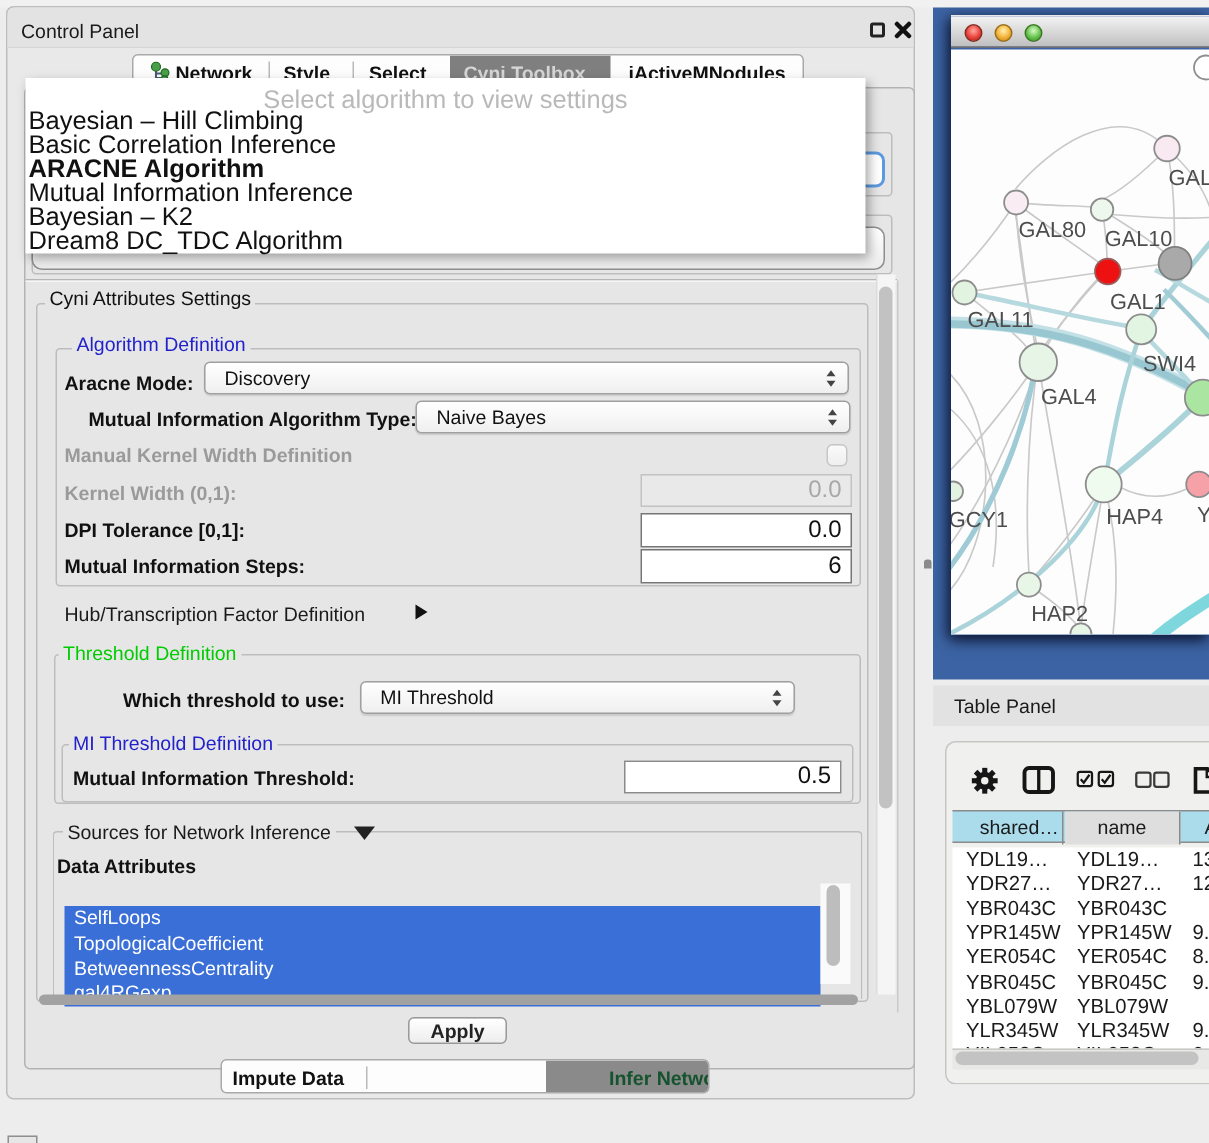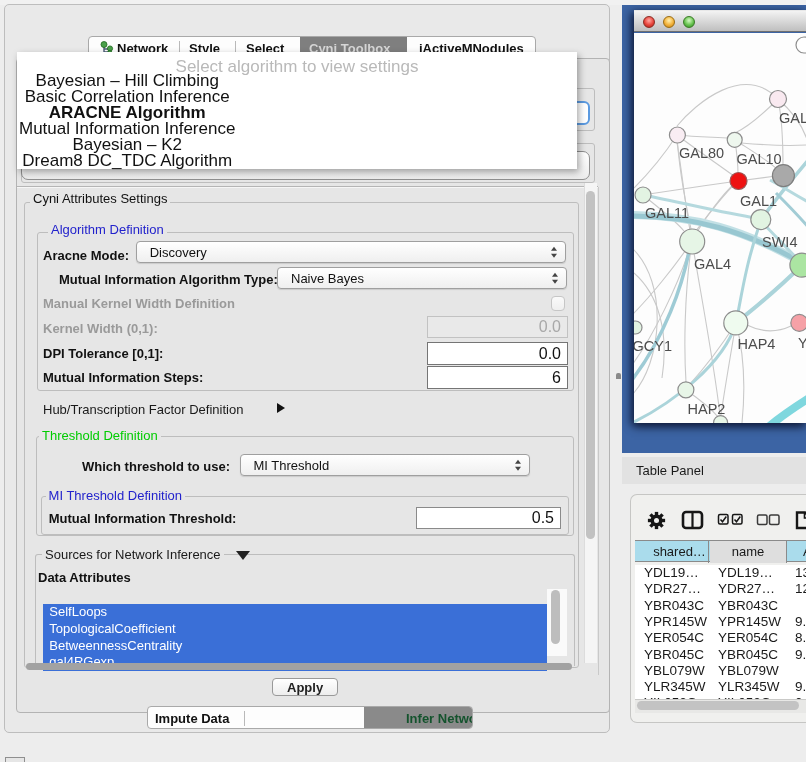--- a/index.html
+++ b/index.html
@@ -15,20 +15,29 @@
 .gbox { position:absolute; border:1px solid #bdbdbd; border-radius:3px; }
 .gtitle { position:absolute; font-size:13px; background:#e6e6e6; padding:0 3px; white-space:nowrap; }
 </style>
 </head>
 <body>
 
 <div class="abs" style="left:0; top:0; width:806px; height:5px; background:#f1f1f1;"></div>
 
 <div class="abs" style="left:4px; top:4px; width:606px; height:729px; background:#e9e9e9; border:1px solid #bdbdbd; border-radius:5px;">
 
+  <div class="abs" style="left:0; top:0; width:100%; height:27px; background:#e3e3e3; border-bottom:1px solid #d6d6d6; border-radius:5px 5px 0 0;">
+    <div class="abs" style="left:9px; top:8px; font-size:13px; color:#1a1a1a;">Control Panel</div>
+
+    <div class="abs" style="left:575px; top:10px; width:10px; height:10px; border:2px solid #222; border-radius:2px;"></div>
+
+    <svg class="abs" style="left:591px; top:9px;" width="12" height="12" viewBox="0 0 12 12">
+      <path d="M2 2 L10 10 M10 2 L2 10" stroke="#111" stroke-width="3" stroke-linecap="round"></path>
+    </svg>
+  </div>
 
   <div class="abs" style="left:11px; top:53px; width:594px; height:655px; background:#e6e6e6; border:1px solid #b3b3b3; border-radius:4px;"></div>
 
   <div class="abs" style="left:83px; top:31px; width:448px; height:23px; background:#fdfdfd; border:1px solid #a9a9a9; border-radius:4px; overflow:hidden;">
     <svg class="abs" style="left:11px; top:3px;" width="14" height="16" viewBox="0 0 14 16">
       <path d="M4 6 L4 12 L9 12 M4 9 L9 9" stroke="#4a5a74" stroke-width="1.4" fill="none"></path>
       <circle cx="4" cy="4.5" r="3" fill="#4aa04a" stroke="#1f6a1f" stroke-width="0.8"></circle>
       <circle cx="10" cy="8.5" r="2.6" fill="#4aa04a" stroke="#1f6a1f" stroke-width="0.8"></circle>
       <circle cx="9.7" cy="12.8" r="2.2" fill="#4aa04a" stroke="#1f6a1f" stroke-width="0.8"></circle>
     </svg>
@@ -129,21 +138,21 @@
     <div class="abs lbl" style="left:7px; top:4px;">Impute Data</div>
     <div class="abs" style="left:96px; top:4px; width:1px; height:15px; background:#b9b9b9;"></div>
     <div class="abs lbl" style="left:99px; top:4px;margin-top:36px;">Discretize Data</div>
     <div class="abs" style="left:216px; top:0; width:110px; height:23px; background:#8a8a8a;"></div>
     <div class="abs lbl" style="left:227px; top:4px; color:#14532d;margin-left:31px;">Infer Network</div>
   </div>
 </div>
 
 <div class="abs" style="left:17px; top:52px; width:560px; height:117px; background:#fff; box-shadow:2px 3px 7px rgba(0,0,0,0.35); z-index:50; font-size:17px; color:#111;">
   <div class="abs" style="left:0; top:5px; width:100%; text-align:center; color:#b9b9b9;">Select algorithm to view settings</div>
-  <div class="abs" style="left:2px; top:21px; line-height:16.1px;text-align:center;">Bayesian – Hill Climbing<br>Basic Correlation Inference<br><b>ARACNE Algorithm</b><br>Mutual Information Inference<br>Bayesian – K2<br>Dream8 DC_TDC Algorithm</div>
+  <div class="abs" style="left:2px; top:21px; line-height:16.1px;">Bayesian – Hill Climbing<br>Basic Correlation Inference<br><b>ARACNE Algorithm</b><br>Mutual Information Inference<br>Bayesian – K2<br>Dream8 DC_TDC Algorithm</div>
 </div>
 
 <div class="abs" style="left:616px; top:373px; width:5px; height:6px; background:#8a8a8a; border-radius:2px 2px 0 0;"></div>
 
 <div class="abs" style="left:622px; top:5px; width:184px; height:448px; background:#3c64a4; overflow:hidden;">
   <div class="abs" style="left:12px; top:5px; width:172px; height:413px; box-shadow:-3px 2px 8px rgba(0,0,20,0.55), 0 4px 9px rgba(0,0,20,0.5);">
 
     <div class="abs" style="left:0; top:0; width:172px; height:22px; background:linear-gradient(#f3f3f3,#bfbfbf); border-bottom:1px solid #6f6f6f; border-top:1px solid #e8e8e8;">
       <div class="abs" style="left:15px; top:10.5px; width:12px; height:12px; border-radius:50%; background:radial-gradient(circle at 50% 35%, #ff9a94 8%, #e6443c 55%, #a81e14 100%); border:0.5px solid #8a2b22; transform:translate(-50%,-50%);"></div>
       <div class="abs" style="left:35px; top:10.5px; width:12px; height:12px; border-radius:50%; background:radial-gradient(circle at 50% 35%, #ffe9a0 8%, #f2b13a 55%, #c07d10 100%); border:0.5px solid #9a6d14; transform:translate(-50%,-50%);"></div>

